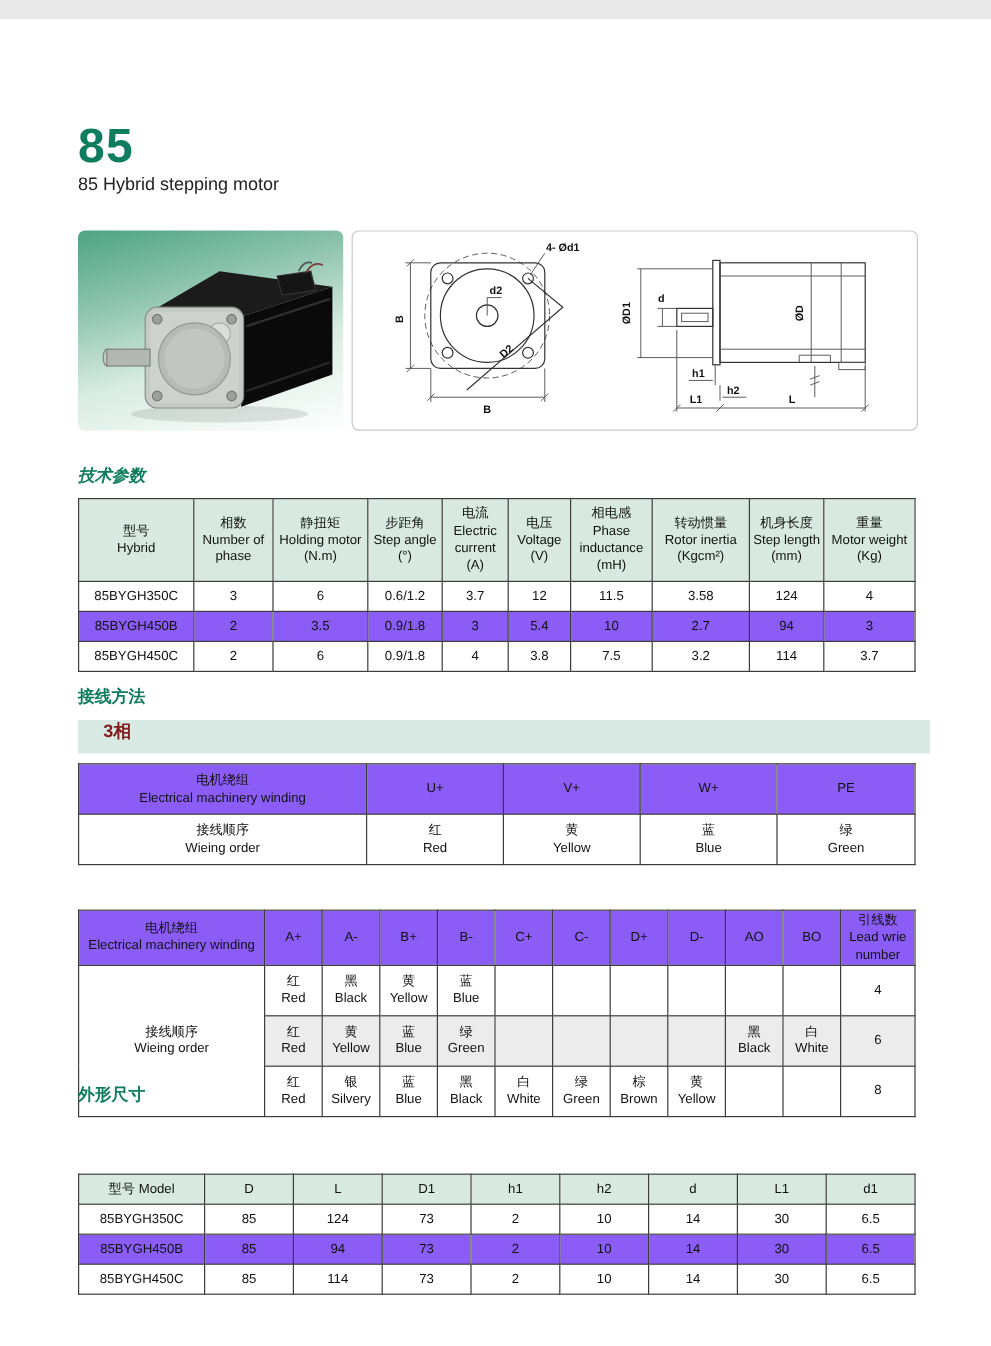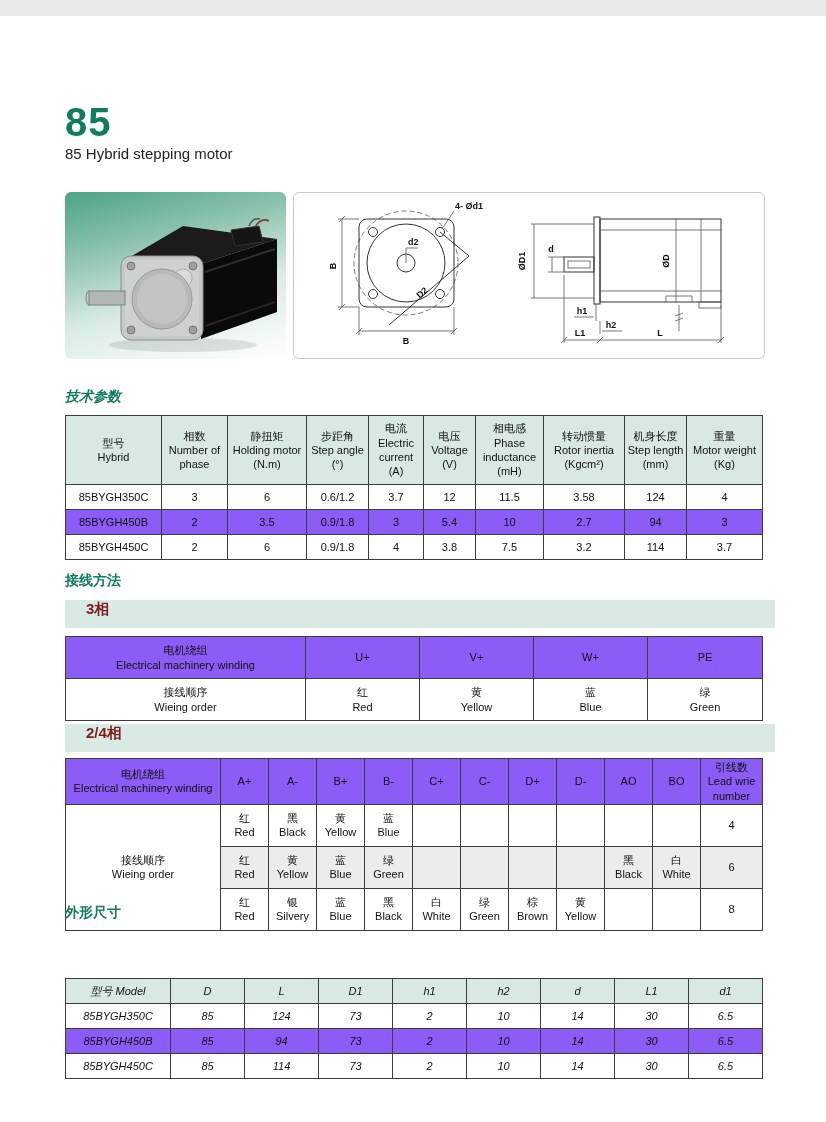--- a/index.html
+++ b/index.html
@@ -48,21 +48,21 @@
             font-size:11px; color:#111; background:#fff; }
   table.t td { border:1px solid #3c3c3c; text-align:center; vertical-align:middle;
                padding:1px 2px; line-height:1.3; overflow:hidden; }
   table.tech-t { top:399px; }
   table.tech-t td.hd { background:#d7e9e1; height:66px; }
   table.tech-t tr.dr td { height:22px; }
   table.p3-t { top:620px; }
   table.p3-t td { height:39px; }
   table.p24-t { top:742px; }
   table.p24-t td { height:39px; }
-  table.dims-t { top:962px;font-style:italic; }
+  table.dims-t { top:962px; }
   table.dims-t td.hd { background:#d7e9e1; height:22px; }
   table.dims-t tr.dr td { height:22px; }
   tr.gray td { background:#8b5cf6; }
   td.grayc { background:#ececec; }
   .cn { display:block; }
   .en { display:block; }
   
   svg text { font-family:"Liberation Sans","DejaVu Sans",sans-serif; }
   .dline { stroke:#333; stroke-width:1; fill:none; }
   .thin  { stroke:#555; stroke-width:0.8; fill:none; }
@@ -324,23 +324,20 @@
             <span class="en">Blue</span>
           </td>
       <td>
             <span class="cn">绿</span>
             <span class="en">Green</span>
           </td>
     </tr>
   </tbody>
     </table>
 
-  <div class="subbar p24">
-    <span>2/4相</span>
-  </div>
   <table class="t p24-t">
     <colgroup>
       <col style="width:155px">
         <col style="width:48px">
         <col style="width:48px">
         <col style="width:48px">
         <col style="width:48px">
         <col style="width:48px">
       <col style="width:48px">
         <col style="width:48px">

